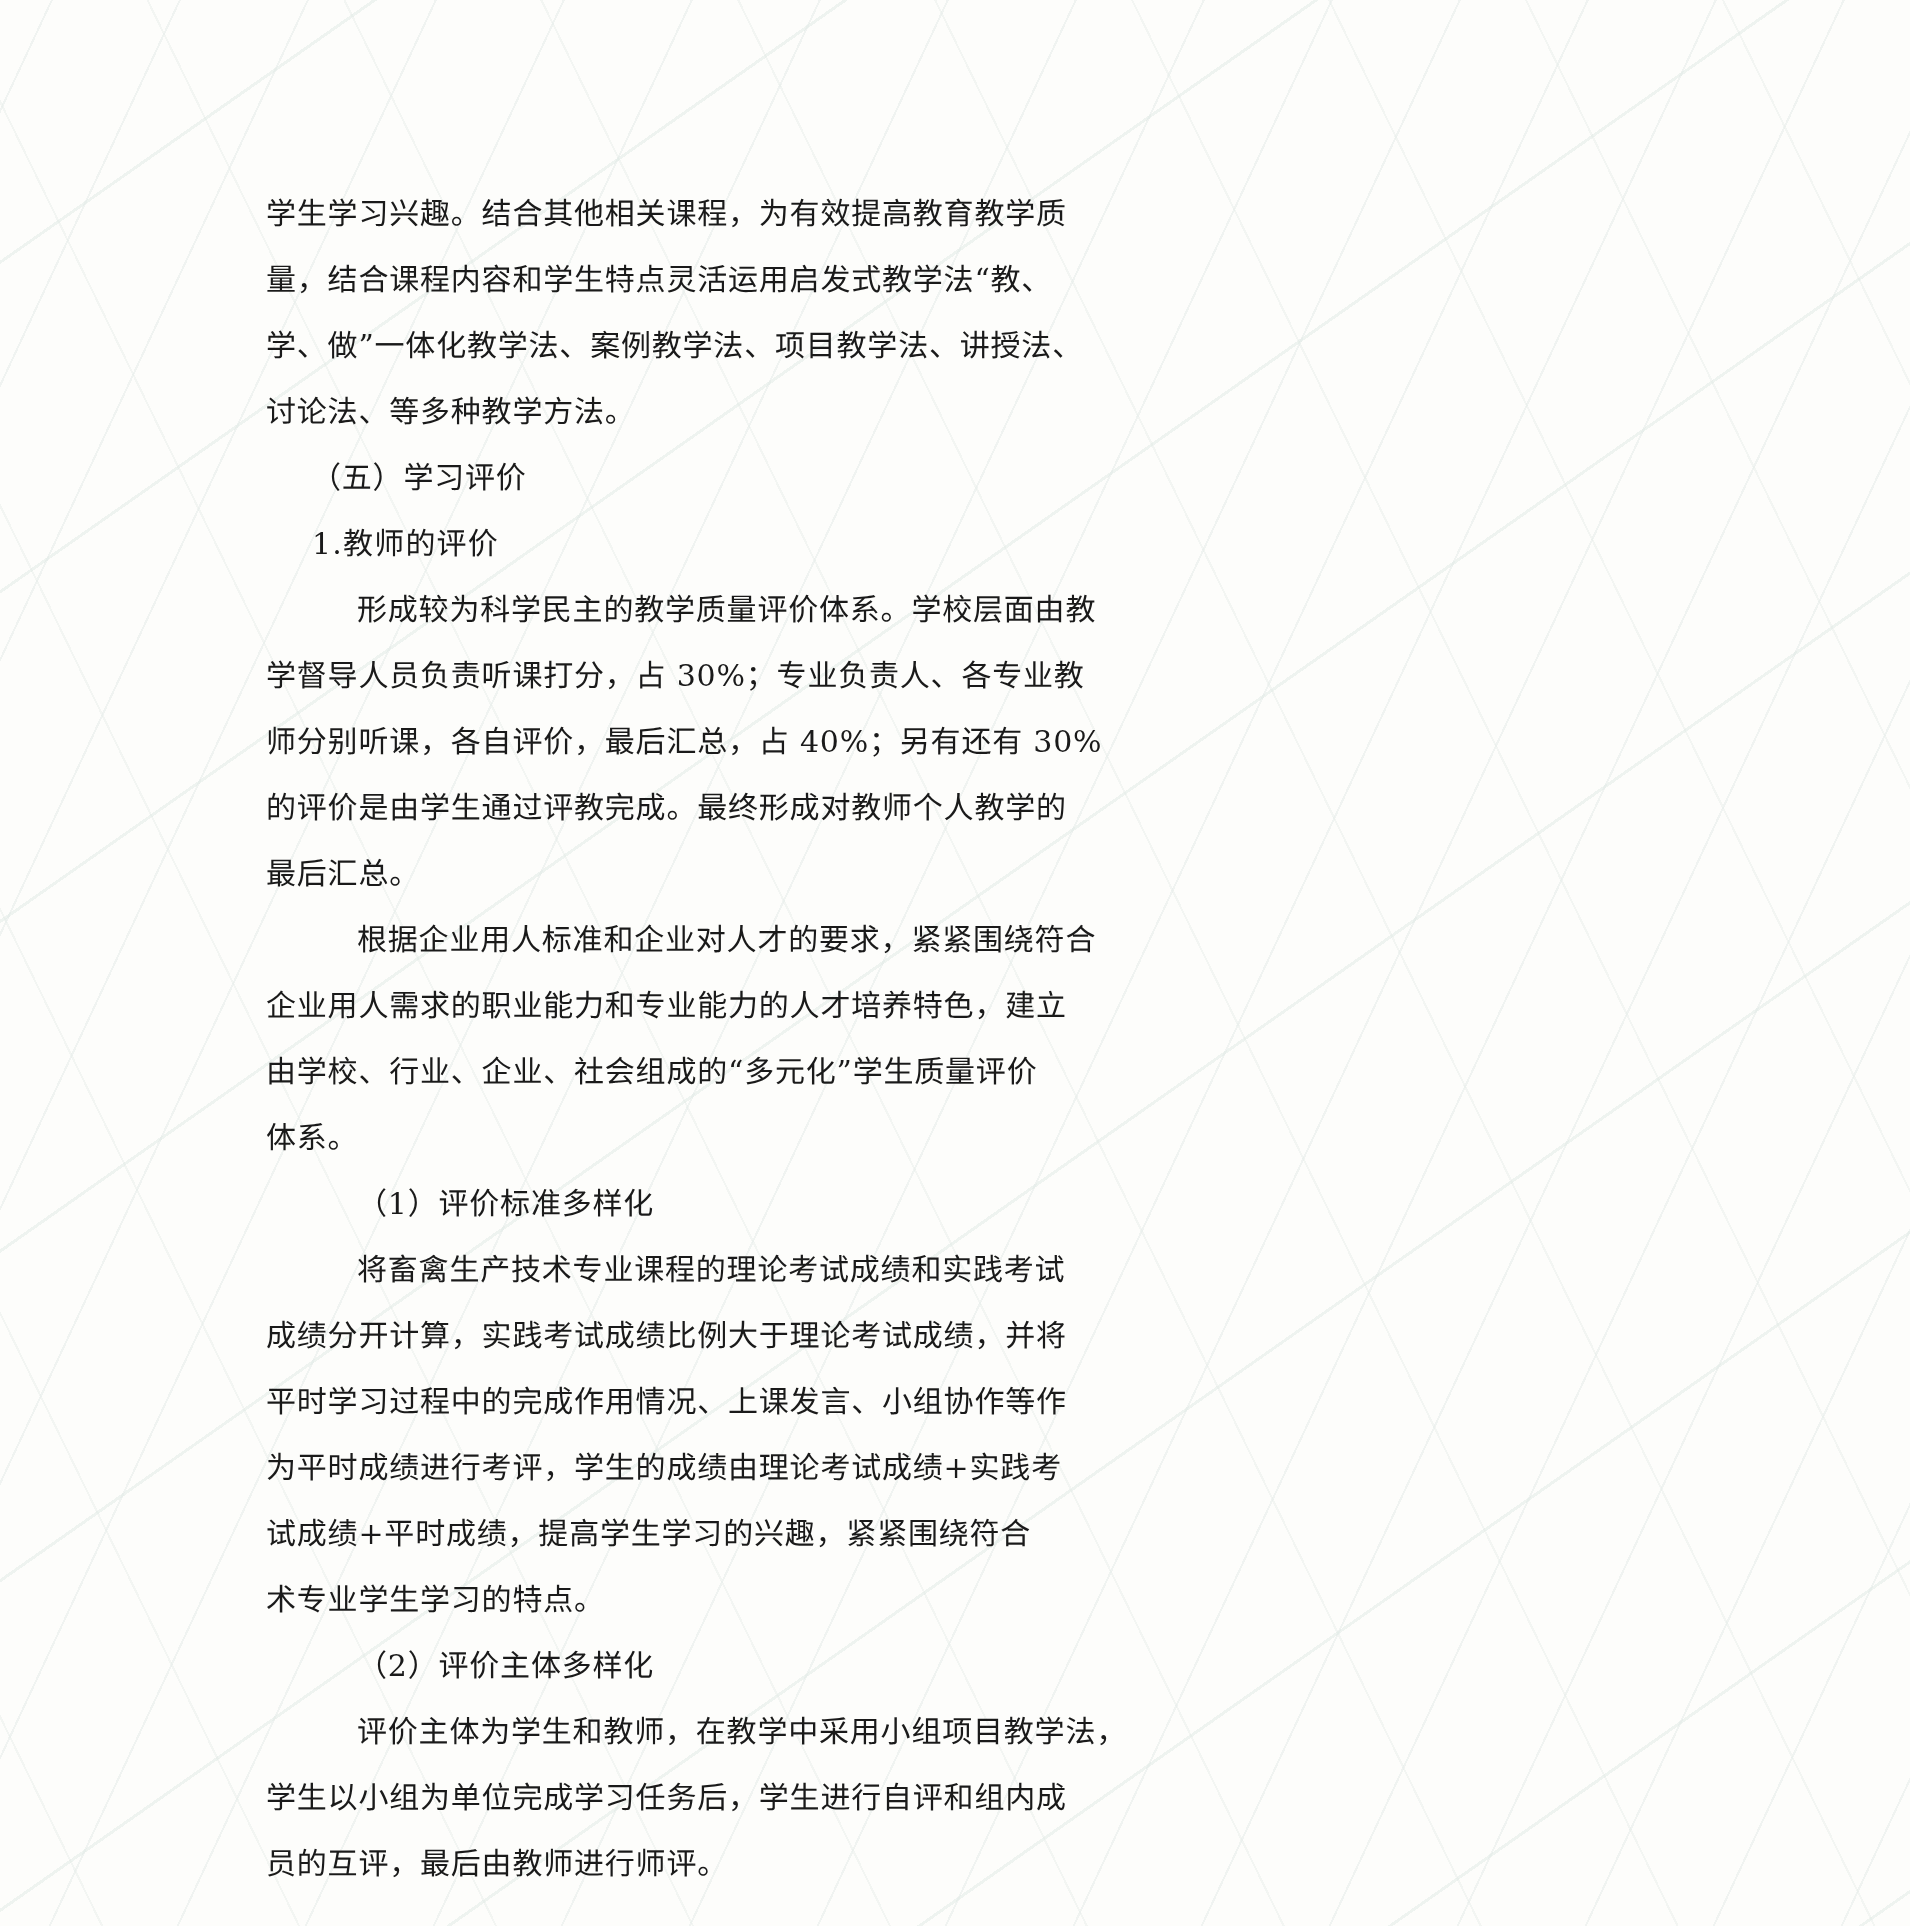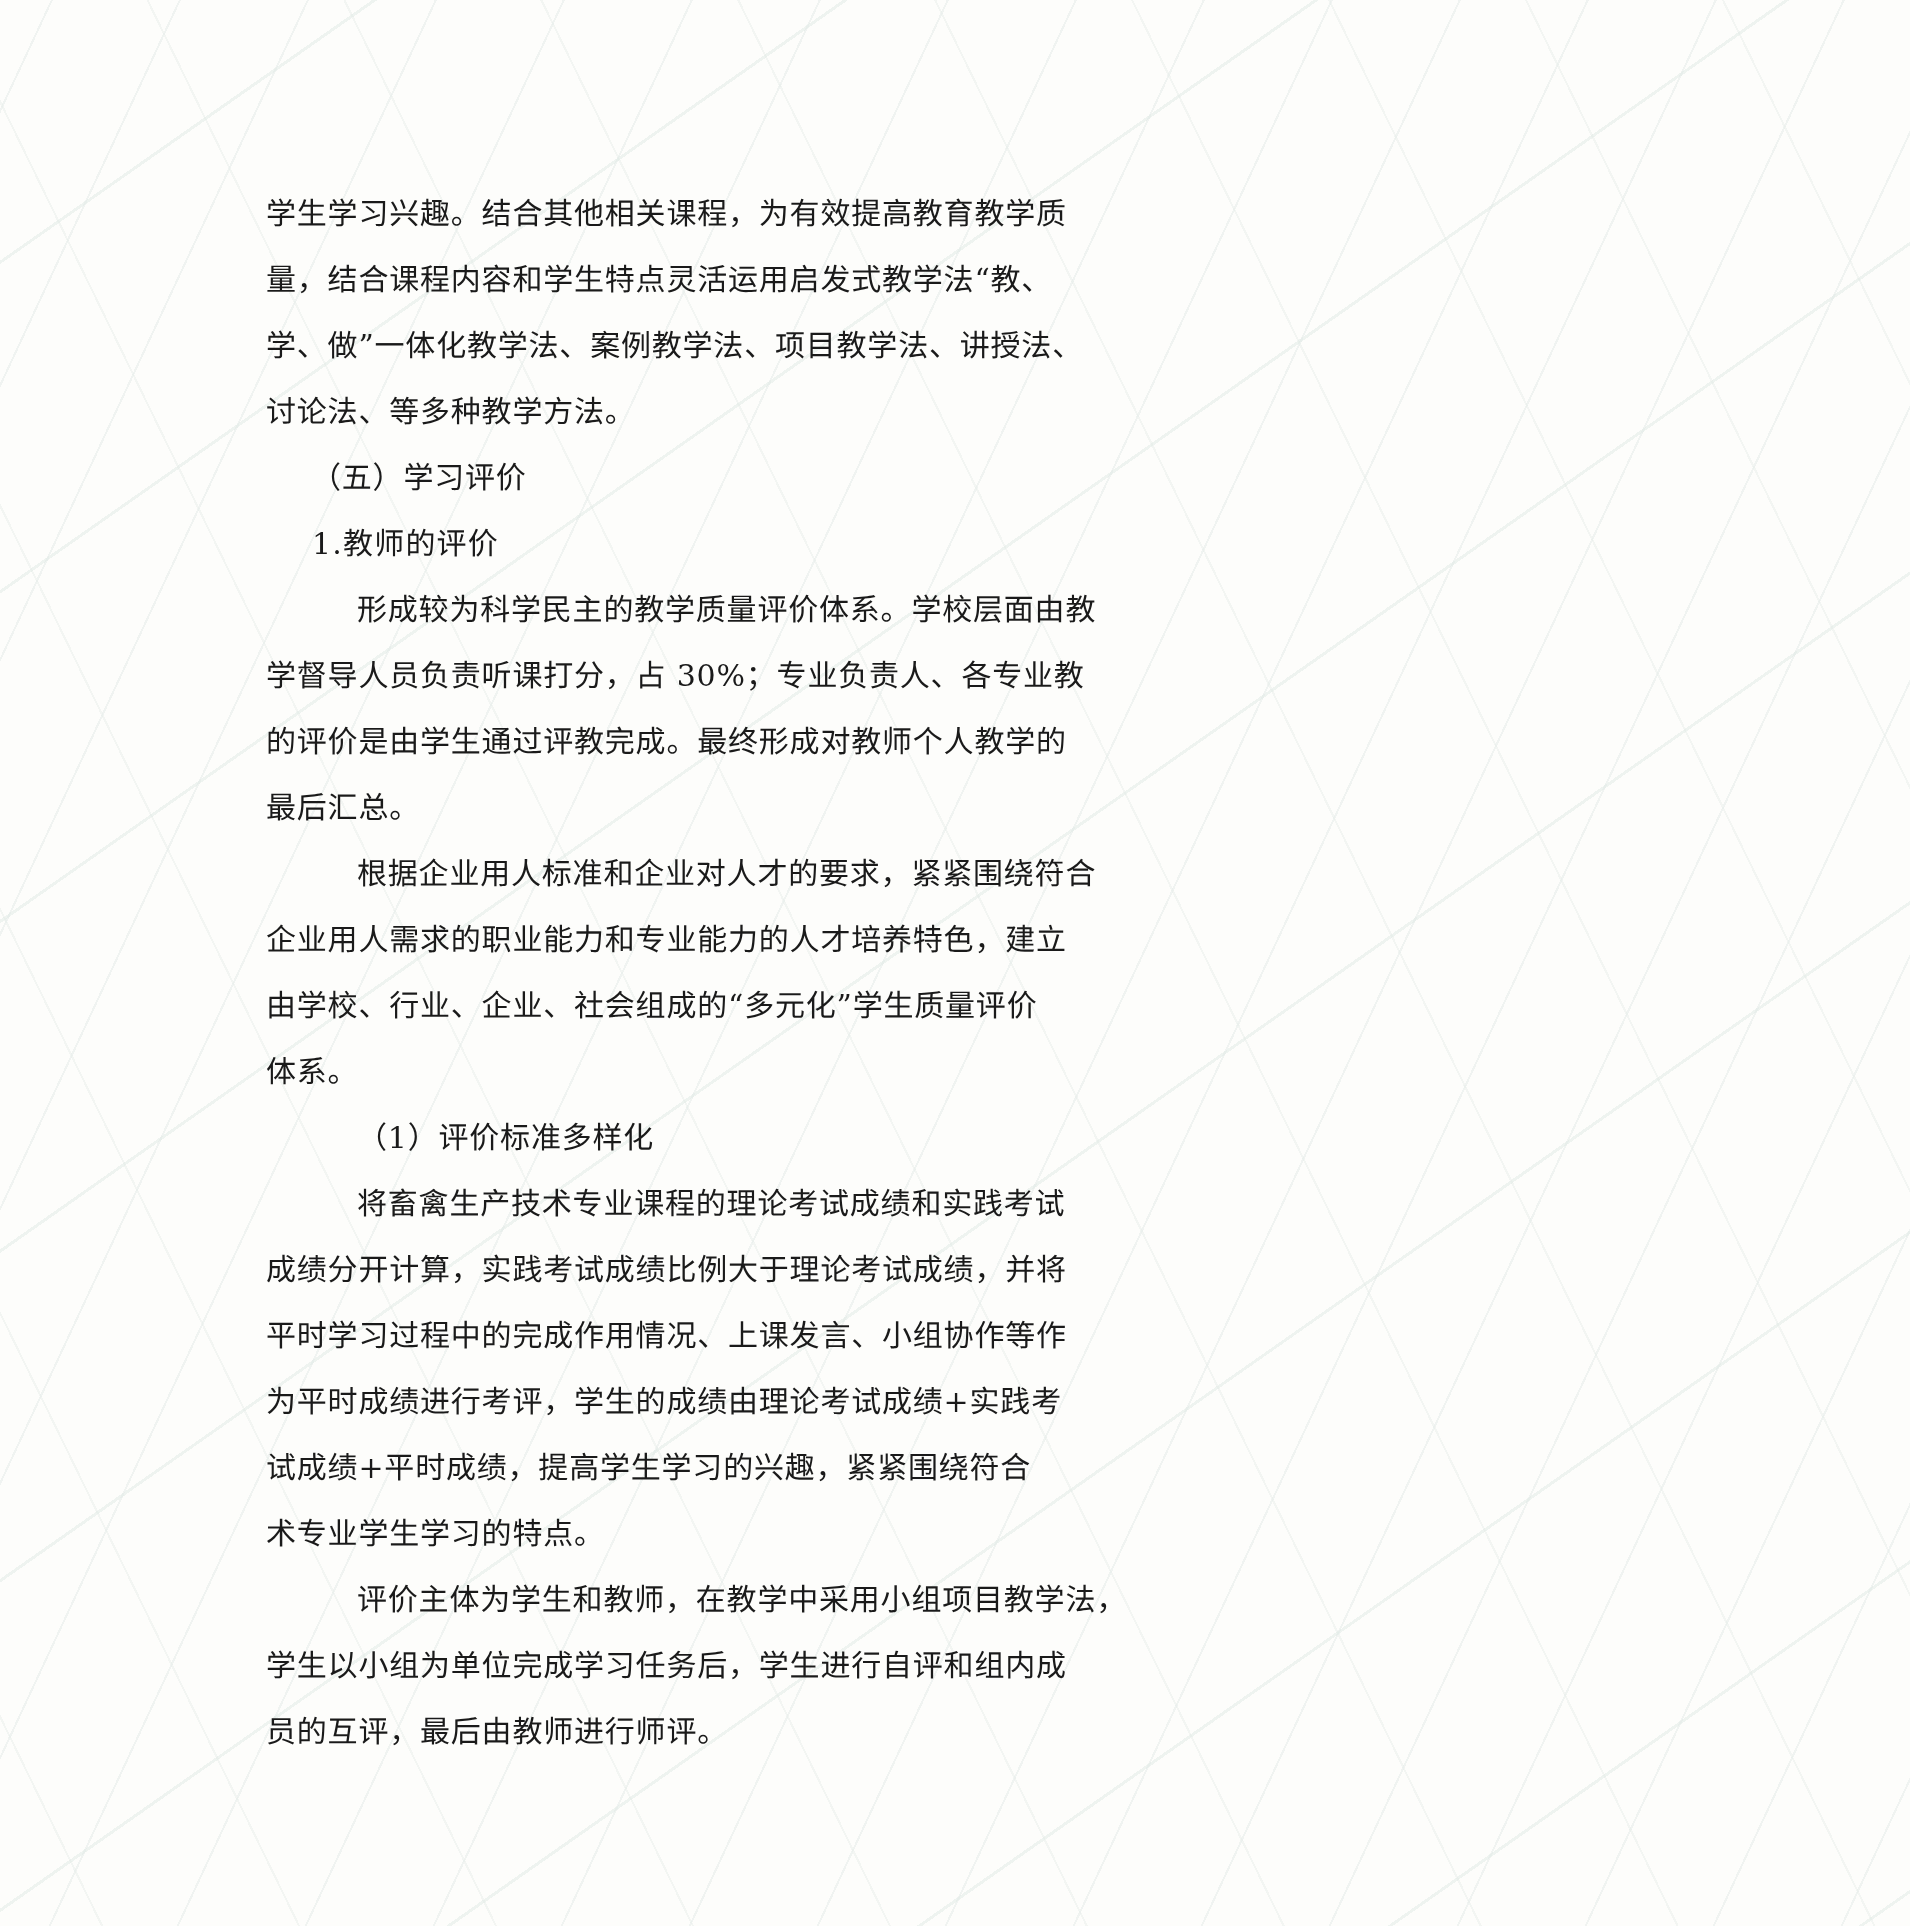--- a/index.html
+++ b/index.html
@@ -94,33 +94,35 @@
 
     <div class="text-column">
       <p class="line">学生学习兴趣。结合其他相关课程，为有效提高教育教学质</p>
       <p class="line">量，结合课程内容和学生特点灵活运用启发式教学法“教、</p>
       <p class="line">学、做”一体化教学法、案例教学法、项目教学法、讲授法、</p>
       <p class="line">讨论法、等多种教学方法。</p>
       <p class="line subhead">（五）学习评价</p>
       <p class="line heading">1.教师的评价</p>
       <p class="line indent">形成较为科学民主的教学质量评价体系。学校层面由教</p>
       <p class="line">学督导人员负责听课打分，占 30%；专业负责人、各专业教</p>
+      <p class="line">师分别听课，各自评价，最后汇总，占 40%；另有还有 30%</p>
       <p class="line">的评价是由学生通过评教完成。最终形成对教师个人教学的</p>
       <p class="line">最后汇总。</p>
       <p class="line indent">根据企业用人标准和企业对人才的要求，紧紧围绕符合</p>
       <p class="line">企业用人需求的职业能力和专业能力的人才培养特色，建立</p>
       <p class="line">由学校、行业、企业、社会组成的“多元化”学生质量评价</p>
       <p class="line">体系。</p>
       <p class="line indent">（1）评价标准多样化</p>
       <p class="line indent">将畜禽生产技术专业课程的理论考试成绩和实践考试</p>
       <p class="line">成绩分开计算，实践考试成绩比例大于理论考试成绩，并将</p>
       <p class="line">平时学习过程中的完成作用情况、上课发言、小组协作等作</p>
       <p class="line">为平时成绩进行考评，学生的成绩由理论考试成绩+实践考</p>
       <p class="line">试成绩+平时成绩，提高学生学习的兴趣，紧紧围绕符合</p>
       <p class="line">术专业学生学习的特点。</p>
+      <p class="line indent">（2）评价主体多样化</p>
       <p class="line indent">评价主体为学生和教师，在教学中采用小组项目教学法，</p>
       <p class="line">学生以小组为单位完成学习任务后，学生进行自评和组内成</p>
       <p class="line">员的互评，最后由教师进行师评。</p>
 
     </div>
   </div>
 </div>
 
 
 </body></html>

